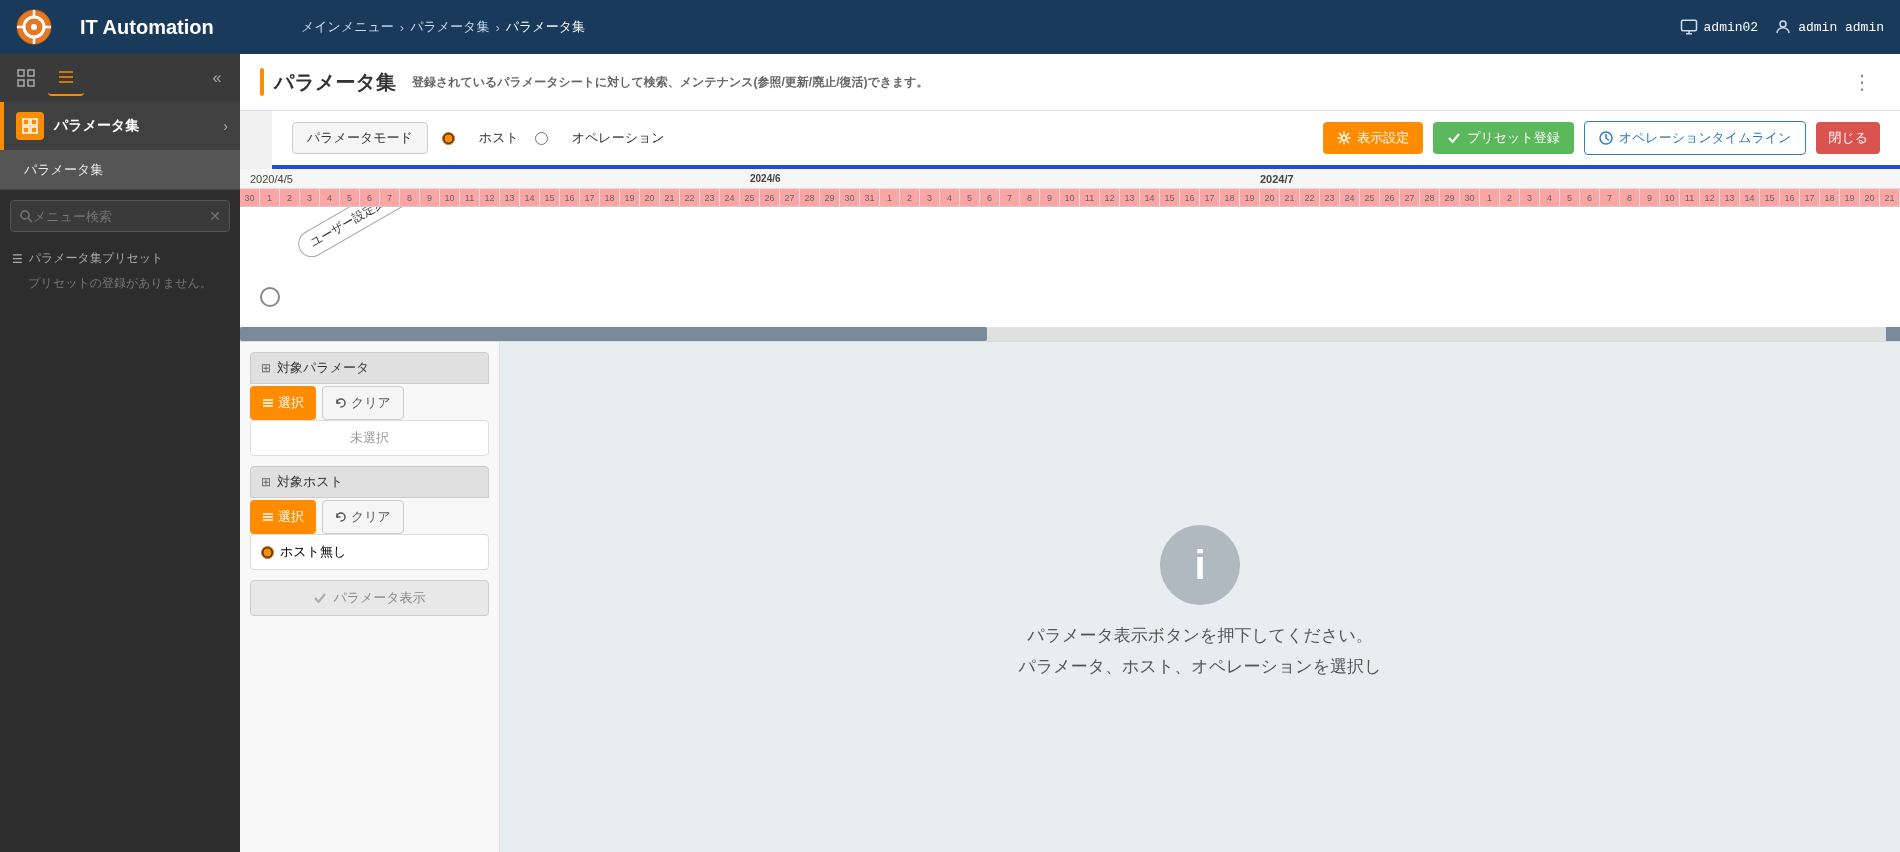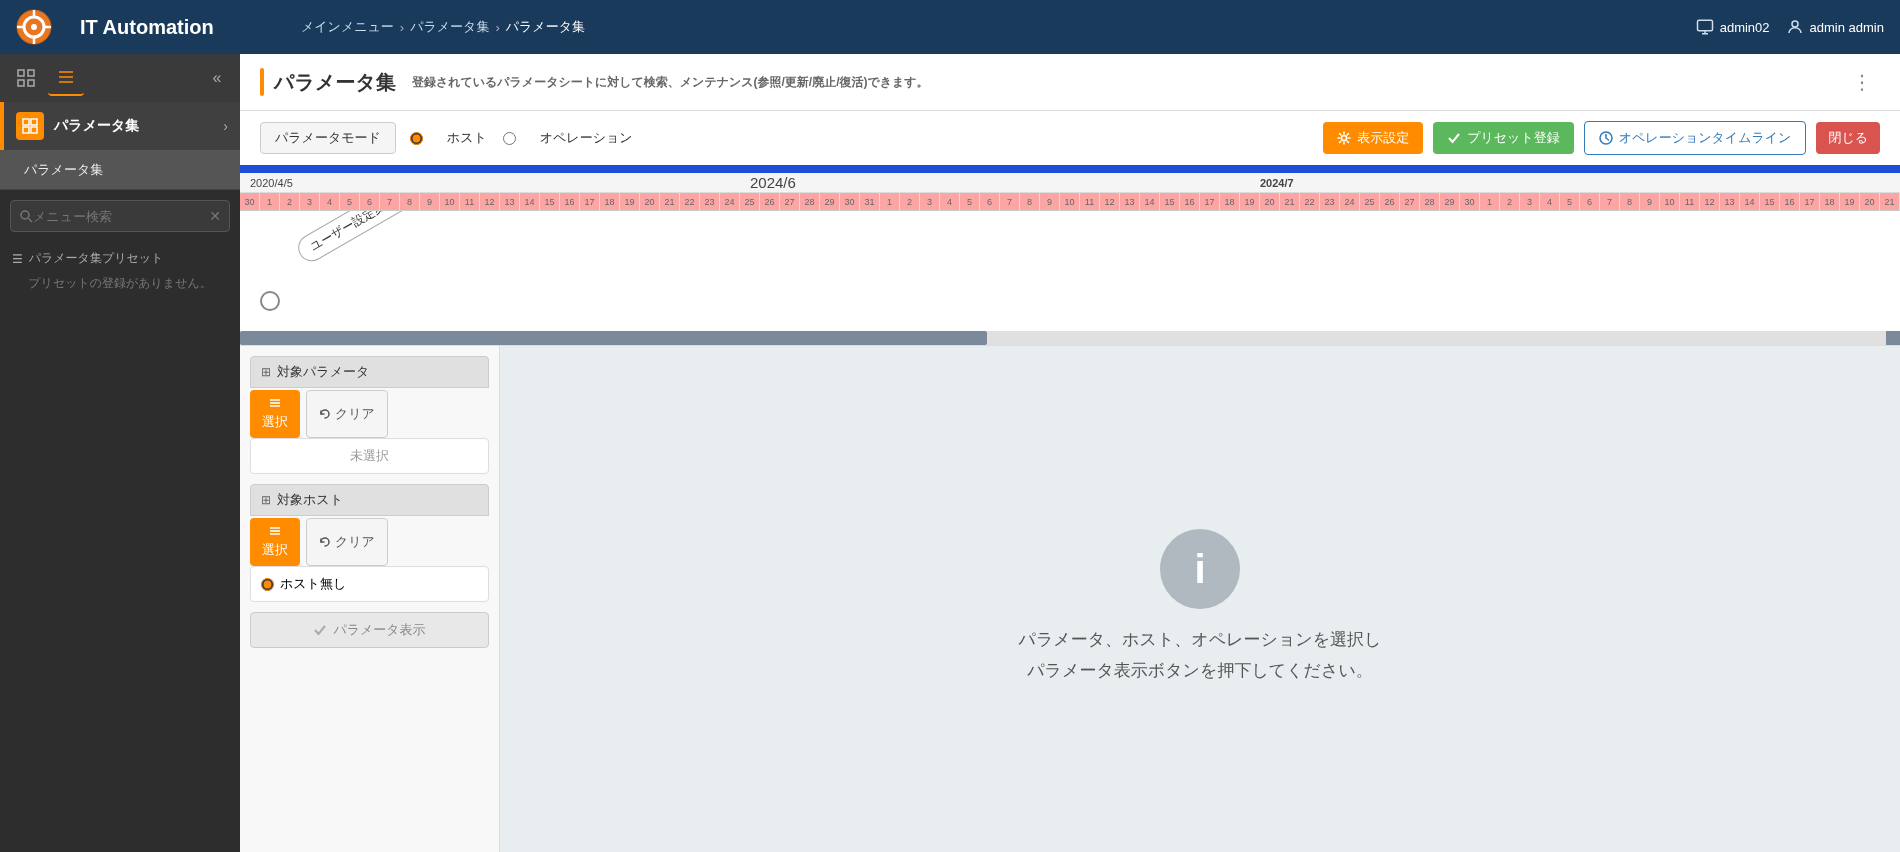--- a/index.html
+++ b/index.html
@@ -46,20 +46,21 @@
       align-items: center;
       gap: 16px;
       color: white;
       font-size: 13px;
     }
     .header-user-item {
       display: flex;
       align-items: center;
       gap: 6px;
       cursor: pointer;
+      font-family: Liberation Mono, monospace;
     }
 
     
     .sidebar {
       background: #2d2d2d;
       width: 240px;
       position: fixed;
       top: 54px;
       bottom: 0;
       left: 0;
@@ -231,21 +232,22 @@
       padding: 4px 8px;
     }
 
     
     .toolbar {
       background: white;
       padding: 10px 20px;
       display: flex;
       align-items: center;
       gap: 10px;
-      border-bottom: 8px solid #1d4ed8;
+      border-bottom: 4px solid #1d4ed8;
+      margin-left: 32px;
     }
     .mode-btn {
       background: #f5f5f5;
       border: 1px solid #ccc;
       border-radius: 4px;
       padding: 6px 14px;
       font-size: 13px;
       cursor: pointer;
       color: #333;
     }
@@ -415,21 +417,20 @@
       background: #ff8c00;
       color: white;
       border: none;
       border-radius: 4px;
       padding: 7px 12px;
       font-size: 13px;
       cursor: pointer;
       display: flex;
       align-items: center;
       gap: 4px;
-      flex-direction: column;
     }
     .panel-clear-btn {
       background: #f5f5f5;
       color: #555;
       border: 1px solid #ccc;
       border-radius: 4px;
       padding: 7px 12px;
       font-size: 13px;
       cursor: pointer;
       display: flex;
@@ -641,21 +642,21 @@
       </svg>
       <span>オペレーションタイムライン</span>
     </button>
     <button class="btn-gray">閉じる</button>
   </div>
 
   <div class="timeline-container">
 
     <div style="background:#f5f5f5; border-bottom:1px solid #ddd; height:20px; position:relative; display:flex; align-items:center;">
       <span style="position:absolute; left:10px; font-size:11px; font-weight:normal; color:#444;">2020/4/5</span>
-      <span style="position:absolute; left:510px; font-size:15px; font-weight:normal; color:#444;">2024/6</span>
+      <span style="position:absolute; left:510px; font-size:10px; font-weight:bold; color:#444;">2024/6</span>
       <span style="position:absolute; left:1020px; font-size:11px; font-weight:bold; color:#444;">2024/7</span>
     </div>
 
     <div style="background:#fca5a5; border-bottom:1px solid #ccc; height:18px; display:flex; overflow:hidden;">
       <span style="display: inline-flex; align-items: center; justify-content: center; font-size: 9px; color: rgb(102, 102, 102); border-right: 1px solid rgb(221, 221, 221); min-width: 20px; flex-shrink: 0; height: 18px;">30</span>
         <span style="display: inline-flex; align-items: center; justify-content: center; font-size: 9px; color: rgb(102, 102, 102); border-right: 1px solid rgb(221, 221, 221); min-width: 20px; flex-shrink: 0; height: 18px;">1</span>
         <span style="display: inline-flex; align-items: center; justify-content: center; font-size: 9px; color: rgb(102, 102, 102); border-right: 1px solid rgb(221, 221, 221); min-width: 20px; flex-shrink: 0; height: 18px;">2</span>
         <span style="display: inline-flex; align-items: center; justify-content: center; font-size: 9px; color: rgb(102, 102, 102); border-right: 1px solid rgb(221, 221, 221); min-width: 20px; flex-shrink: 0; height: 18px;">3</span>
         <span style="display: inline-flex; align-items: center; justify-content: center; font-size: 9px; color: rgb(102, 102, 102); border-right: 1px solid rgb(221, 221, 221); min-width: 20px; flex-shrink: 0; height: 18px;">4</span>
         <span style="display: inline-flex; align-items: center; justify-content: center; font-size: 9px; color: rgb(102, 102, 102); border-right: 1px solid rgb(221, 221, 221); min-width: 20px; flex-shrink: 0; height: 18px;">5</span>
@@ -810,18 +811,18 @@
         <svg width="14" height="14" viewBox="0 0 14 14" fill="none" stroke="#aaa" stroke-width="2">
           <polyline points="2,7 5.5,11 12,3"></polyline>
         </svg>
         <span>パラメータ表示</span>
       </div>
     </div>
 
     <div class="right-panel">
       <div class="info-icon">i</div>
       <div class="info-text">
+        <div>パラメータ表示ボタンを押下してください。</div>
         <div>パラメータ、ホスト、オペレーションを選択し</div>
-        <div>パラメータ表示ボタンを押下してください。</div>
       </div>
     </div>
   </div>
 </div>
 
 </body></html>

